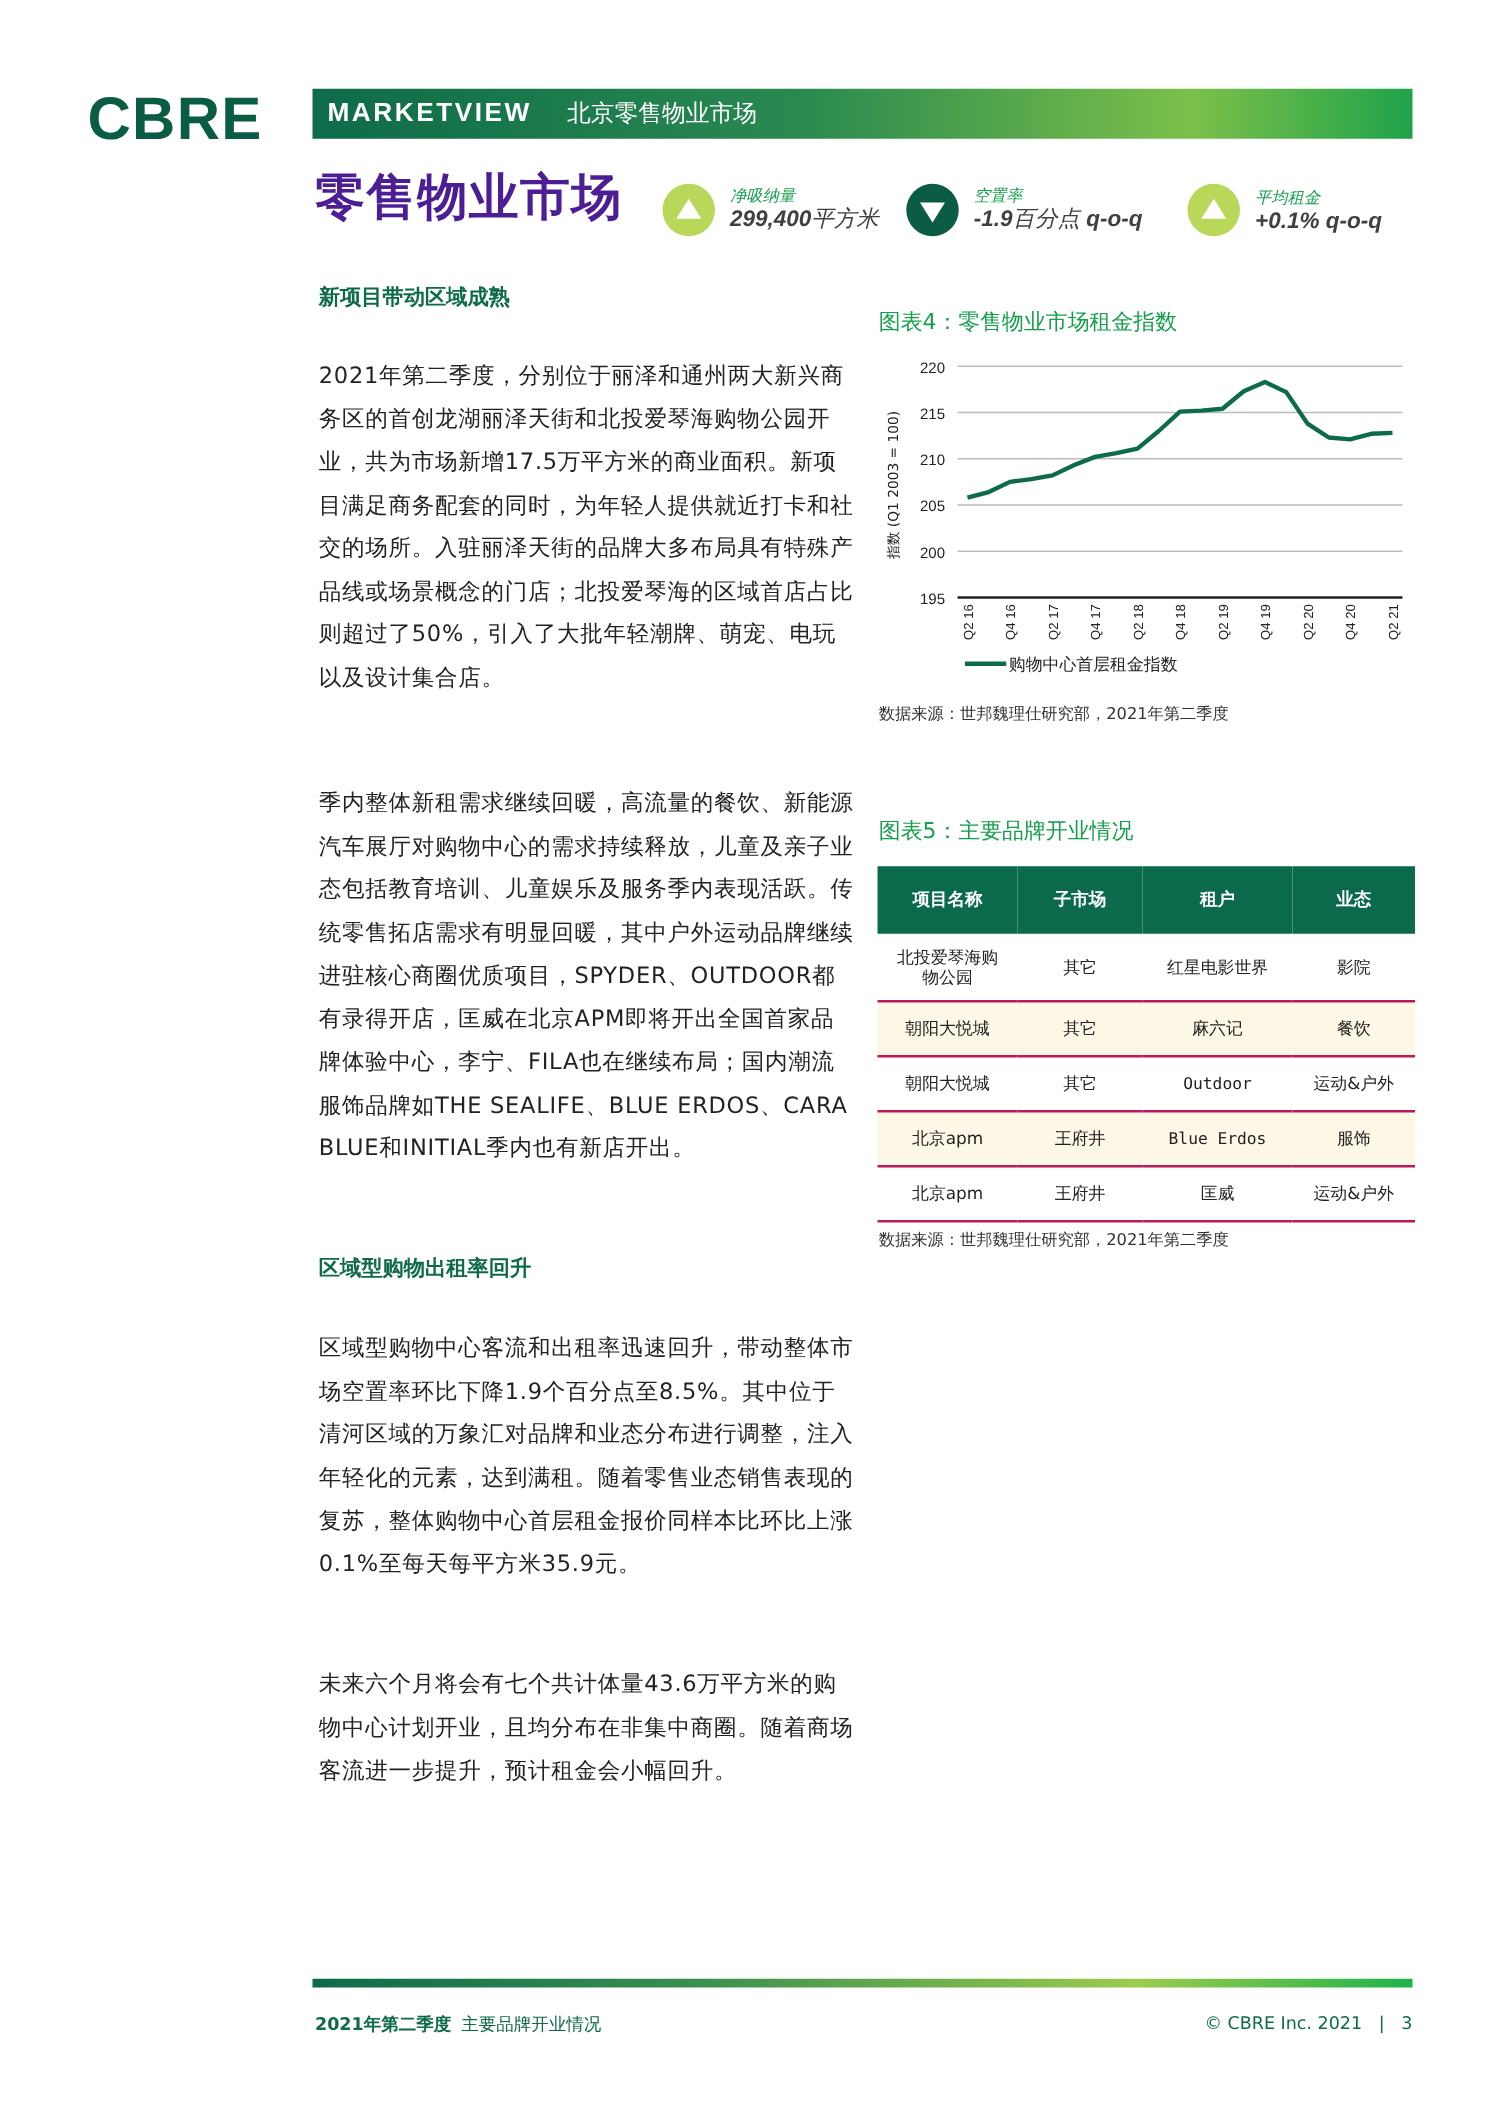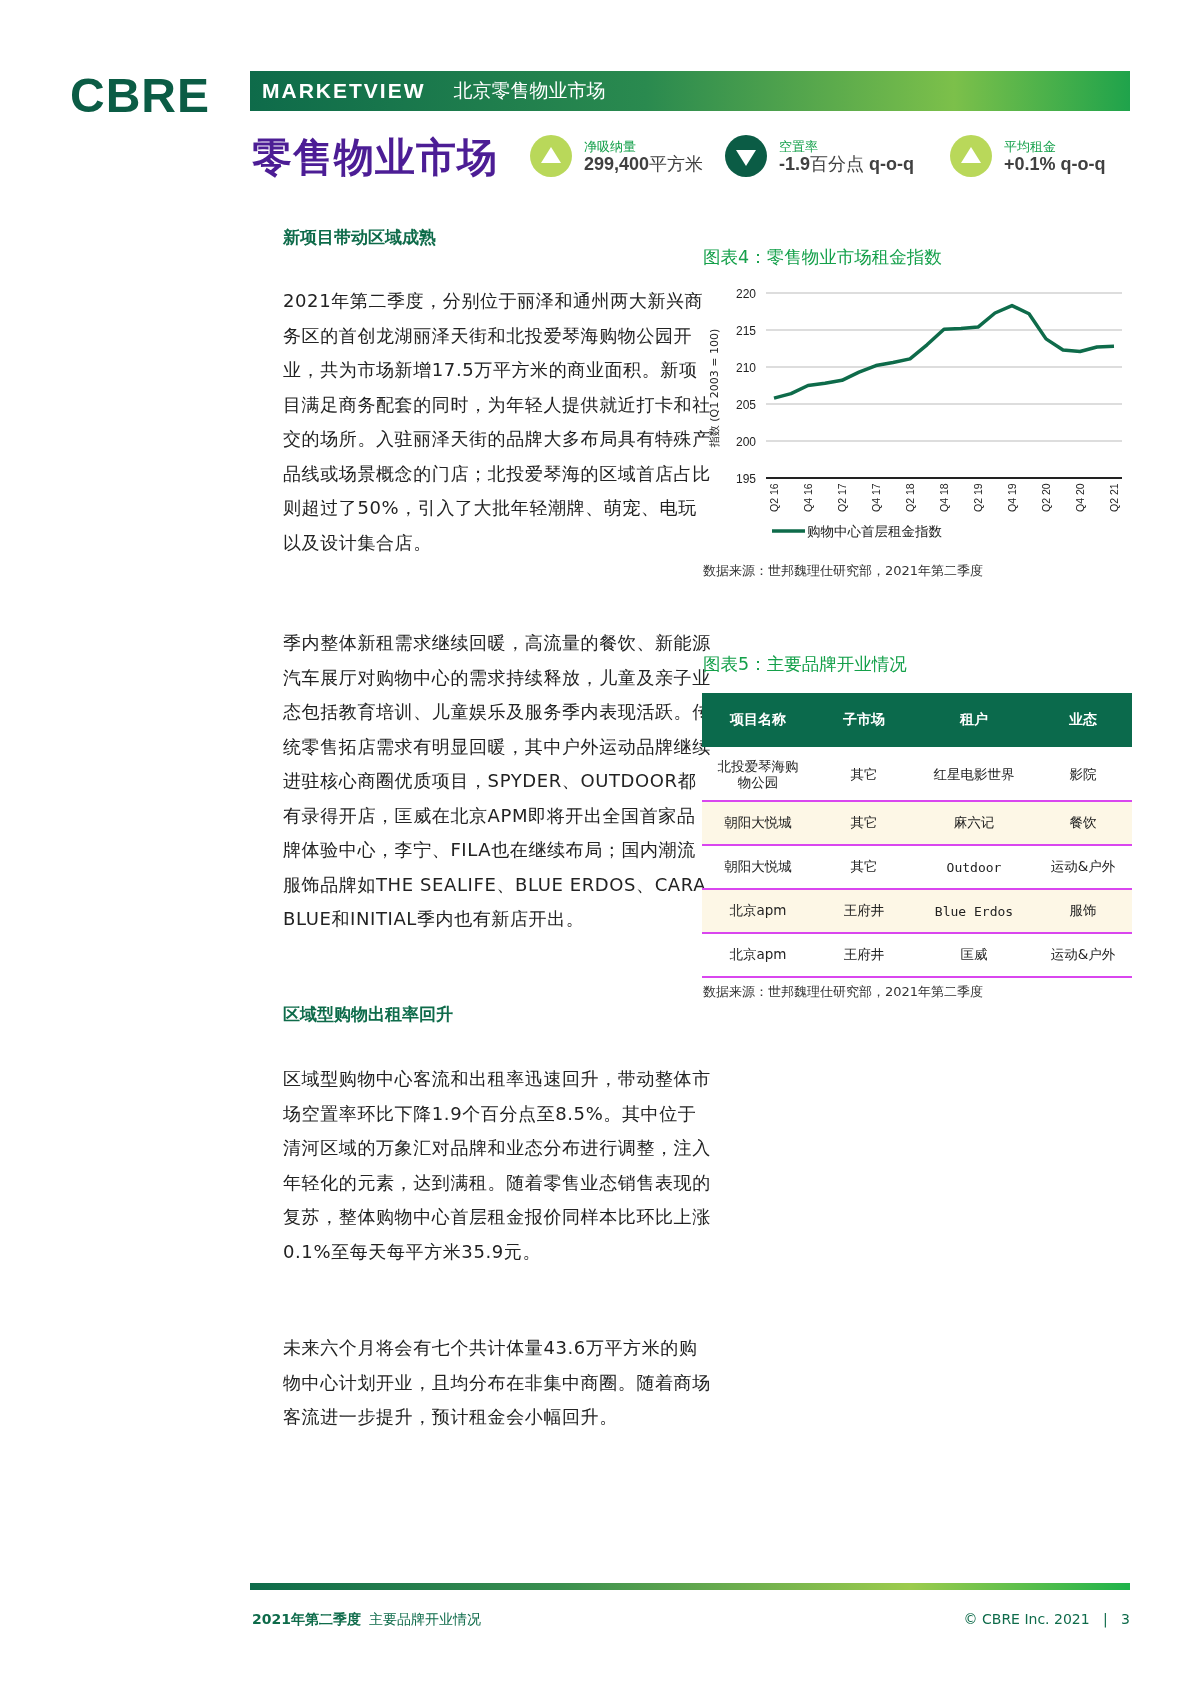--- a/index.html
+++ b/index.html
@@ -3,38 +3,38 @@
 <meta charset="utf-8">
 <style>
   * { box-sizing: border-box; margin: 0; padding: 0; }
   body { width: 1200px; height: 1698px; background: #ffffff; position: relative; font-family: "DejaVu Sans", "Liberation Sans", sans-serif; color: #222; overflow: hidden; }
   .abs { position: absolute; }
   .logo { left: 70px; top: 68px; font-family: "Liberation Sans", sans-serif; font-weight: 700; font-size: 48px; color: #0b5c45; letter-spacing: 1px; }
   .banner { left: 250px; top: 71px; width: 880px; height: 40px; background: linear-gradient(90deg, #0e6b4a 0%, #2a8a4f 45%, #7cc04a 80%, #1fa34b 100%); display: flex; align-items: center; padding-left: 12px; color: #fff; }
   .banner .mv { font-family: "Liberation Sans", sans-serif; font-weight: 700; font-size: 21px; letter-spacing: 2px; margin-right: 28px; }
   .banner .sub { font-size: 19px; }
   .page-title { left: 252px; top: 130px; font-size: 40px; font-weight: 700; color: #4c1d95; letter-spacing: 1px; }
-  .kpi { top: 135px; display: flex; align-items: center; }
+  .kpi { top: 147px; display: flex; align-items: center; font-style: italic; }
   .kpi .circ { width: 42px; height: 42px; border-radius: 50%; display: flex; align-items: center; justify-content: center; margin-right: 12px; }
   .kpi .circ.up { background: #b9d85a; }
   .kpi .circ.down { background: #0b5c45; }
   .kpi .tri-up { width: 0; height: 0; border-left: 10px solid transparent; border-right: 10px solid transparent; border-bottom: 16px solid #fff; margin-top: -3px; }
   .kpi .tri-down { width: 0; height: 0; border-left: 10px solid transparent; border-right: 10px solid transparent; border-top: 16px solid #fff; margin-top: 3px; }
   .kpi .lbl { font-size: 13px; color: #14a04a; line-height: 15px; }
   .kpi .val { font-size: 18px; color: #404040; font-weight: 700; line-height: 20px; font-family: "Liberation Sans", sans-serif; }
   .kpi .val .unit { font-weight: 400; font-family: "DejaVu Sans", sans-serif; }
-  .col-left { left: 255px; width: 430px; margin-left: 28px; }
+  .col-left { left: 255px; width: 430px; }
   .section-h { font-size: 17px; font-weight: 700; color: #0e6b4a; }
   .para { font-size: 18px; line-height: 34.5px; color: #222; letter-spacing: 0.6px; }
   .fig-title { font-size: 17.5px; color: #14a04a; }
   .chart-wrap { left: 700px; top: 280px; width: 450px; height: 270px; }
   .source { font-size: 13px; color: #333; }
   table.brands { border-collapse: collapse; width: 430px; font-size: 13.5px; text-align: center; }
   table.brands th { background: #0b6a4c; color: #fff; height: 54px; font-weight: 700; font-size: 14px; }
-  table.brands td { border-bottom: 2px solid #d946ef; height: 44px; padding: 0 2px; color: #222; }
+  table.brands td { border-bottom: 2px solid #be185d; height: 44px; padding: 0 2px; color: #222; }
   table.brands tr.alt td { background: #fdf7e6; }
   table.brands td.two { height: 54px; line-height: 16px; }
   .foot-bar { left: 250px; top: 1583px; width: 880px; height: 7px; background: linear-gradient(90deg, #0e6b4a 0%, #3a8f4f 35%, #9ccb4d 75%, #1fb34b 100%); }
   .foot-left { left: 252px; top: 1611px; font-size: 14px; color: #0e6b4a; }
   .foot-left b { font-weight: 700; margin-right: 8px; }
   .foot-right { right: 70px; top: 1611px; font-size: 14px; color: #0e6b4a; }
 </style>
 </head>
 <body>
 

